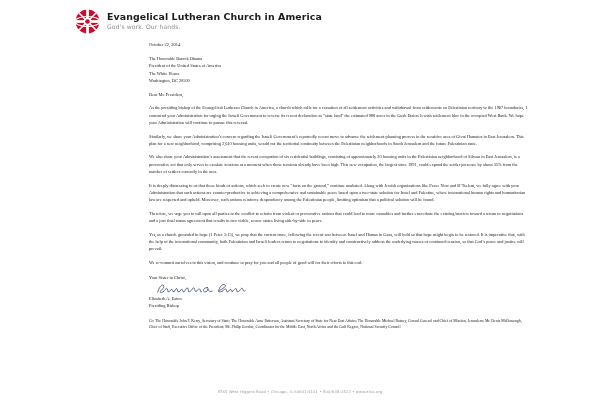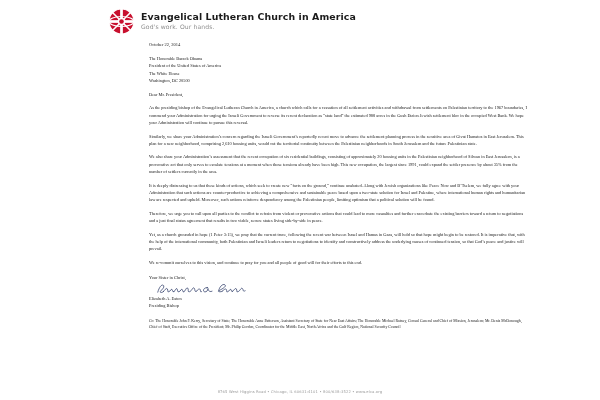--- a/index.html
+++ b/index.html
@@ -19,21 +19,21 @@
     width: 600px;
     height: 400px;
     background: #ffffff;
     box-sizing: border-box;
   }
 
   
   .letterhead {
     display: flex;
     align-items: center;
-    padding: 12px 0 0 108px;
+    padding: 12px 0 0 74px;
     height: 30px;
     box-sizing: border-box;
   }
   .logo {
     width: 27px;
     height: 27px;
     flex: 0 0 27px;
     margin-right: 6px;
   }
   .logo svg { display: block; }

